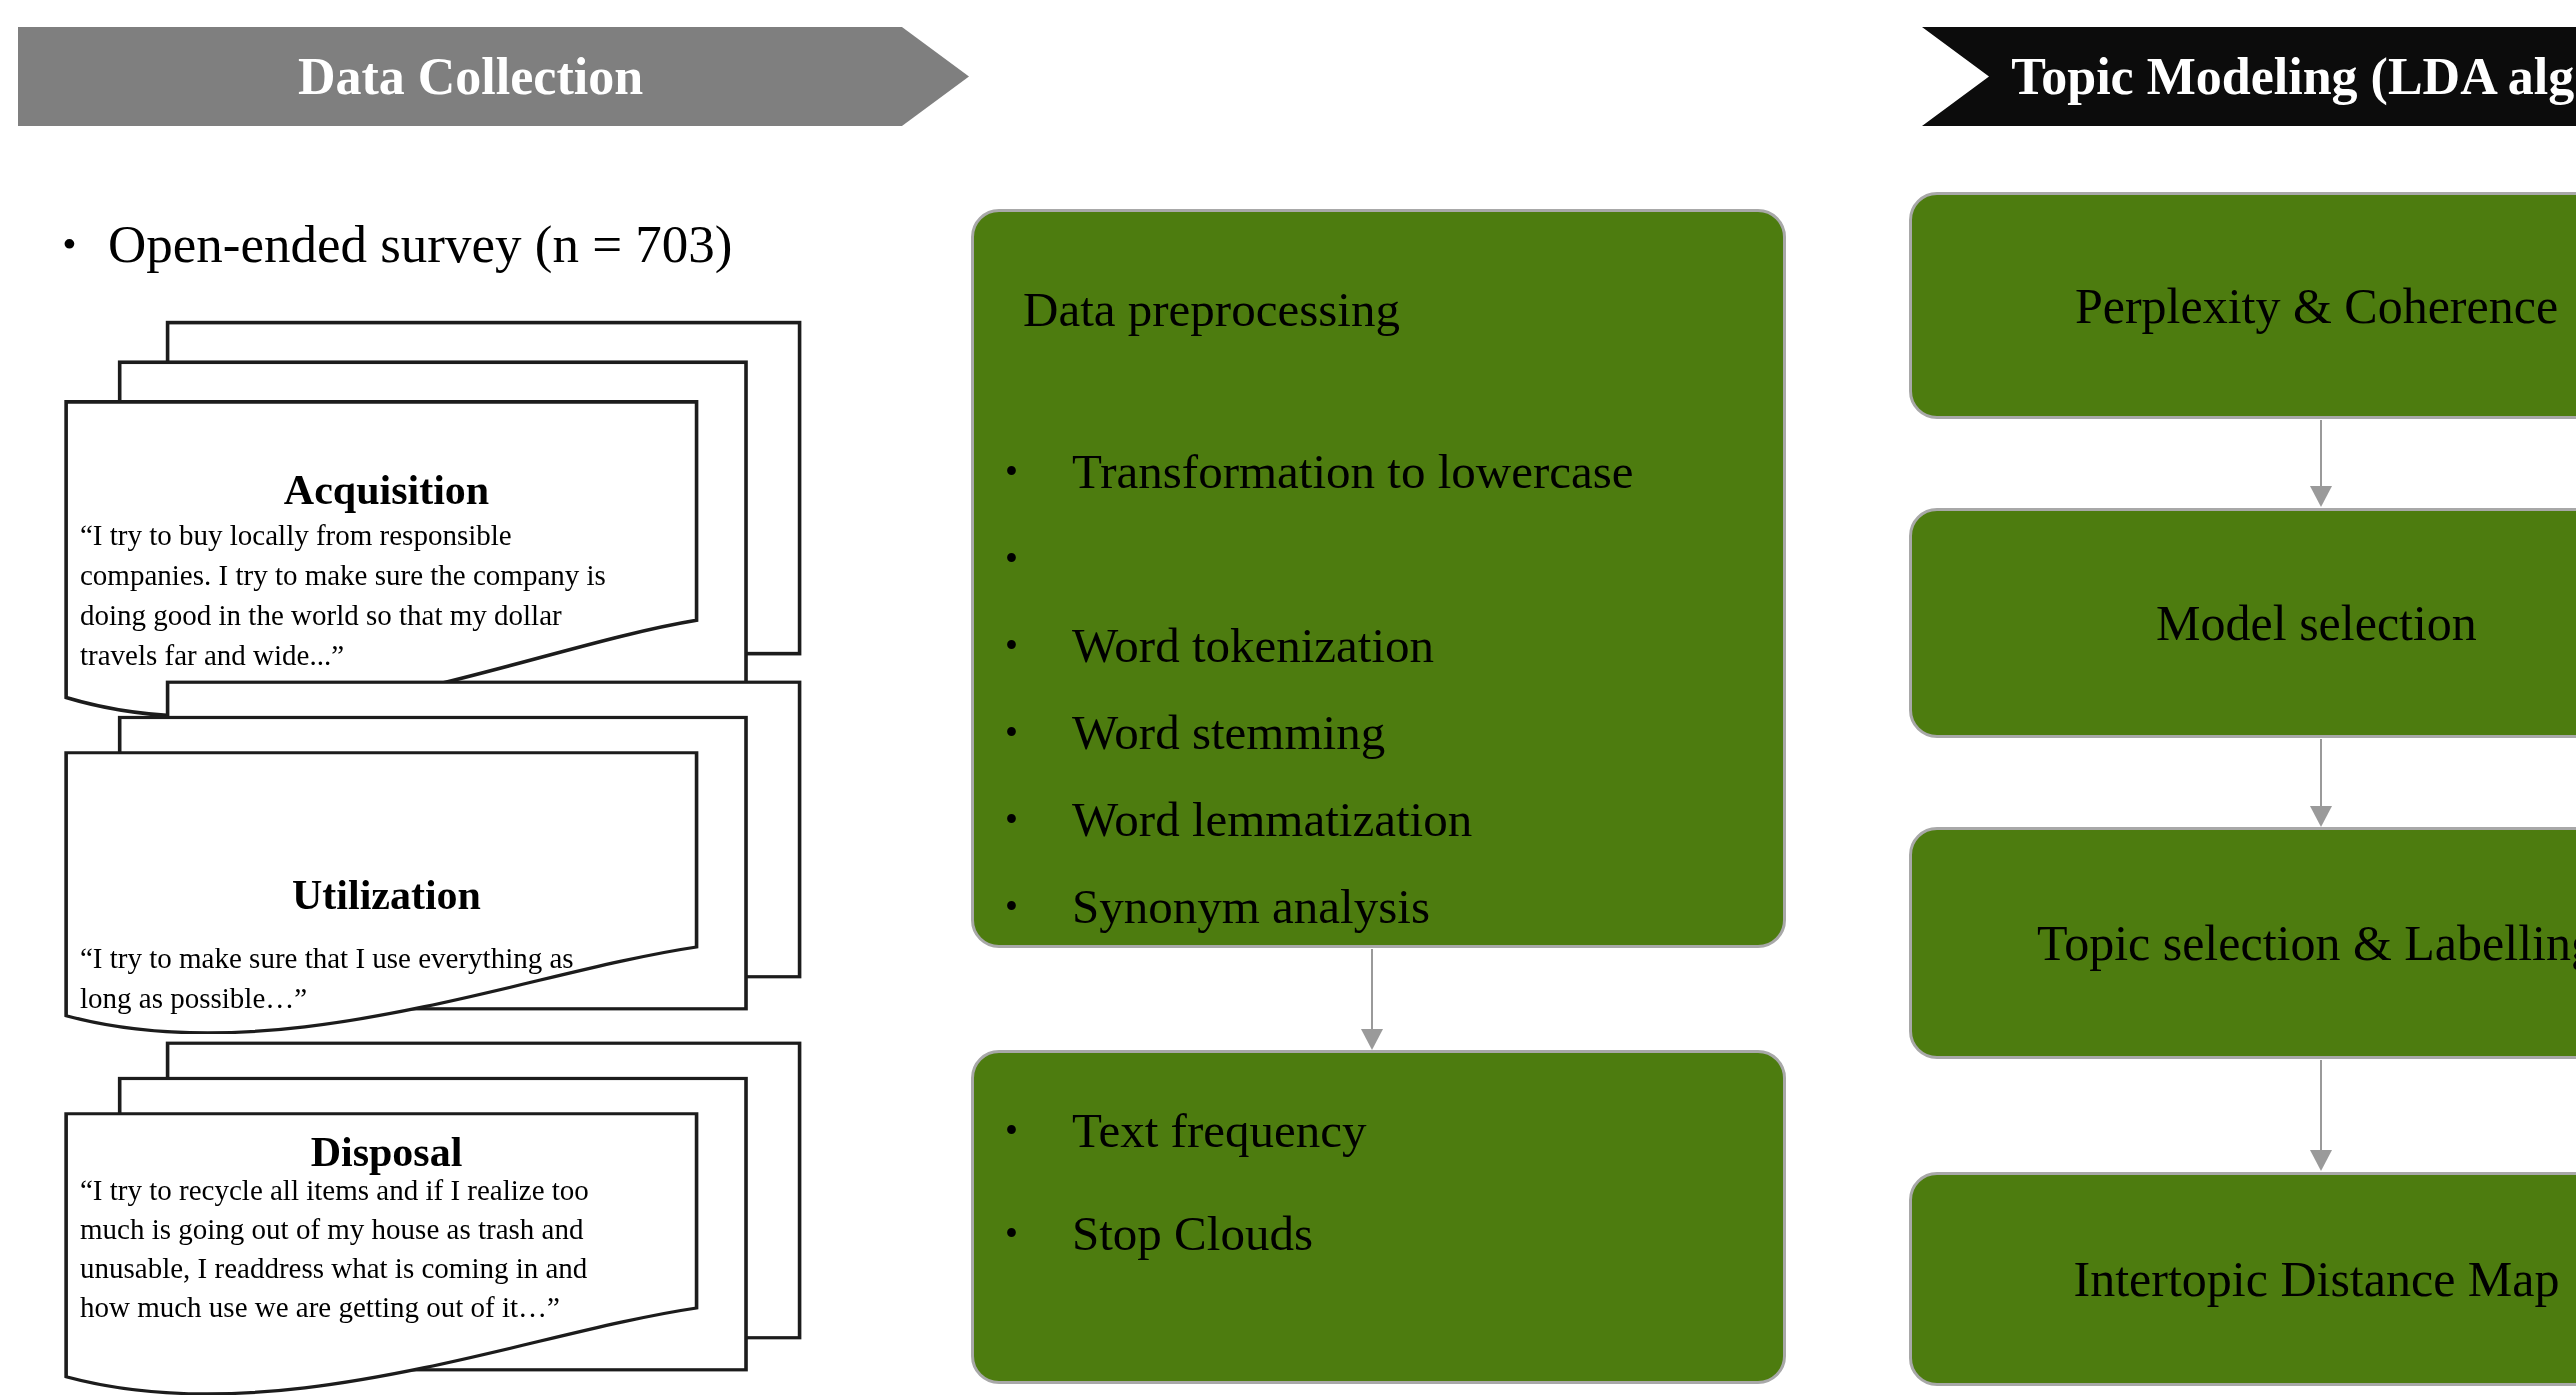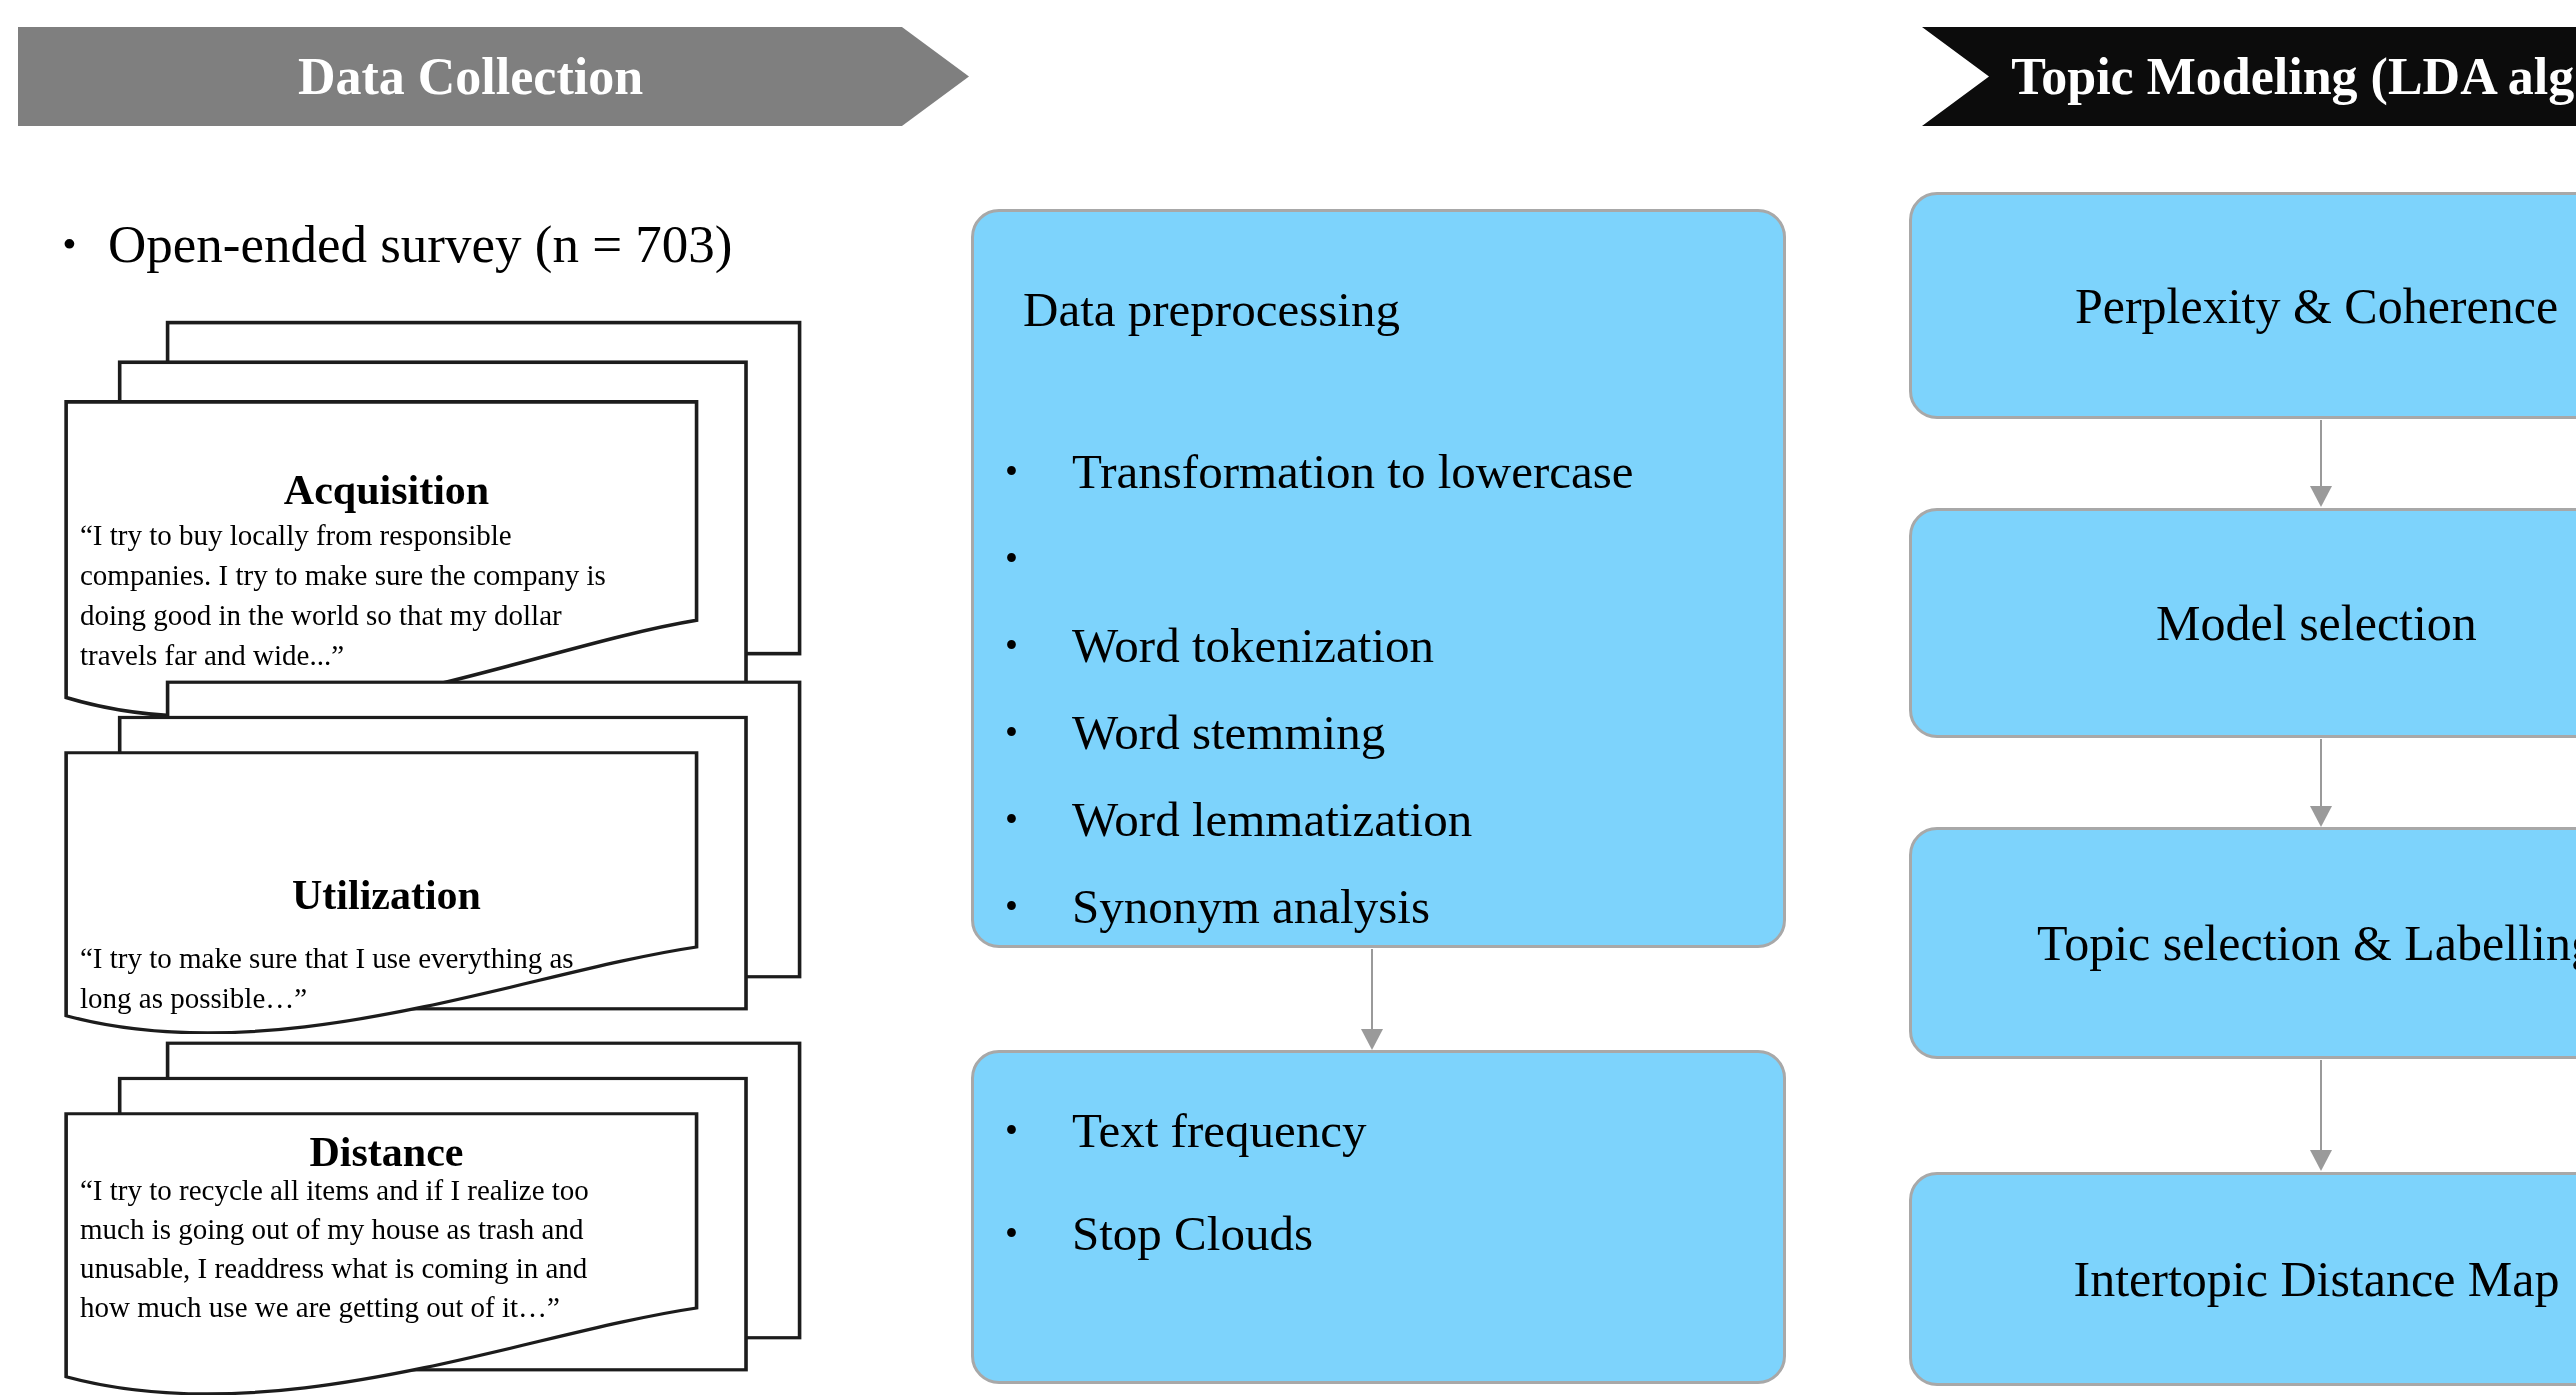--- a/index.html
+++ b/index.html
@@ -16,21 +16,21 @@
     clip-path:polygon(0 0,92.49% 0,100% 50%,92.49% 100%,0 100%,7.51% 50%);padding-left:36px;box-sizing:border-box;}
   .banner3{left:1922px;width:876px;background:#0c0c0c;
     clip-path:polygon(0 0,92.35% 0,100% 50%,92.35% 100%,0 100%,7.65% 50%);padding-left:36px;box-sizing:border-box;}
   
   .survey-line{position:absolute;left:31px;top:214px;width:902px;display:flex;align-items:center;font-size:53px;}
   .survey-line .dot{width:77px;text-align:center;font-size:41px;flex:0 0 77px;}
   .card-svg{position:absolute;}
   .card-title{position:absolute;font-size:42px;font-weight:bold;text-align:center;line-height:39px;}
   .card-quote{position:absolute;font-size:29px;line-height:40px;white-space:pre-line;}
   
-  .rbox{position:absolute;background:#7dd3fc;border:3.6px solid #a8a8a8;border-radius:28px;box-sizing:border-box;}
+  .rbox{position:absolute;background:#4d7c0f;border:3.6px solid #a8a8a8;border-radius:28px;box-sizing:border-box;}
   .rbox .box-heading{font-size:49px;line-height:77px;margin-left:49px;margin-top:59px;}
   .rbox ul{list-style:none;margin:80px 0 0 0;padding:0;}
   .rbox li{display:flex;align-items:center;height:87px;font-size:49px;}
   .rbox li .bullet{width:36px;flex:0 0 36px;margin-left:31px;font-size:37px;}
   .rbox li .li-label{margin-left:31px;white-space:nowrap;}
   .rbox2 .box-heading{margin-top:10.3px;}
   .rbox2 ul{margin-top:26px;}
   .rbox2 li{height:103px;}
   .stepbox{display:flex;align-items:center;justify-content:center;font-size:50px;text-align:center;}
   
@@ -72,21 +72,21 @@
   </svg>
   <div class="card-title" style="left:103px;top:876px;width:567px;">Utilization</div>
   <div class="card-quote" style="left:80px;top:938px;width:608px;">“I try to make sure that I use everything as
 long as possible…”</div>
 
   <svg class="card-svg" style="left:62px;top:1040px;" width="752" height="355" viewBox="0 0 1460 775" preserveAspectRatio="none">
     <rect x="205" y="7" width="1227" height="643" fill="#ffffff" stroke="#1c1c1c" stroke-width="7"></rect>
     <rect x="112" y="84" width="1216" height="636" fill="#ffffff" stroke="#1c1c1c" stroke-width="7"></rect>
     <path d="M8,161 H1232 V585 C900,640 420,860 8,735 Z" fill="#ffffff" stroke="#1c1c1c" stroke-width="7"></path>
   </svg>
-  <div class="card-title" style="left:103px;top:1133px;width:567px;">Distance</div>
+  <div class="card-title" style="left:103px;top:1133px;width:567px;">Disposal</div>
   <div class="card-quote" style="left:80px;top:1171px;width:634px;font-size:29px;line-height:39px;">“I try to recycle all items and if I realize too
 much is going out of my house as trash and
 unusable, I readdress what is coming in and
 how much use we are getting out of it…”</div>
 
   <div class="rbox" style="left:971px;top:209px;width:815px;height:739px;">
     <div class="box-heading">Data preprocessing</div>
     <ul>
       <li>
           <span class="bullet">•</span>

